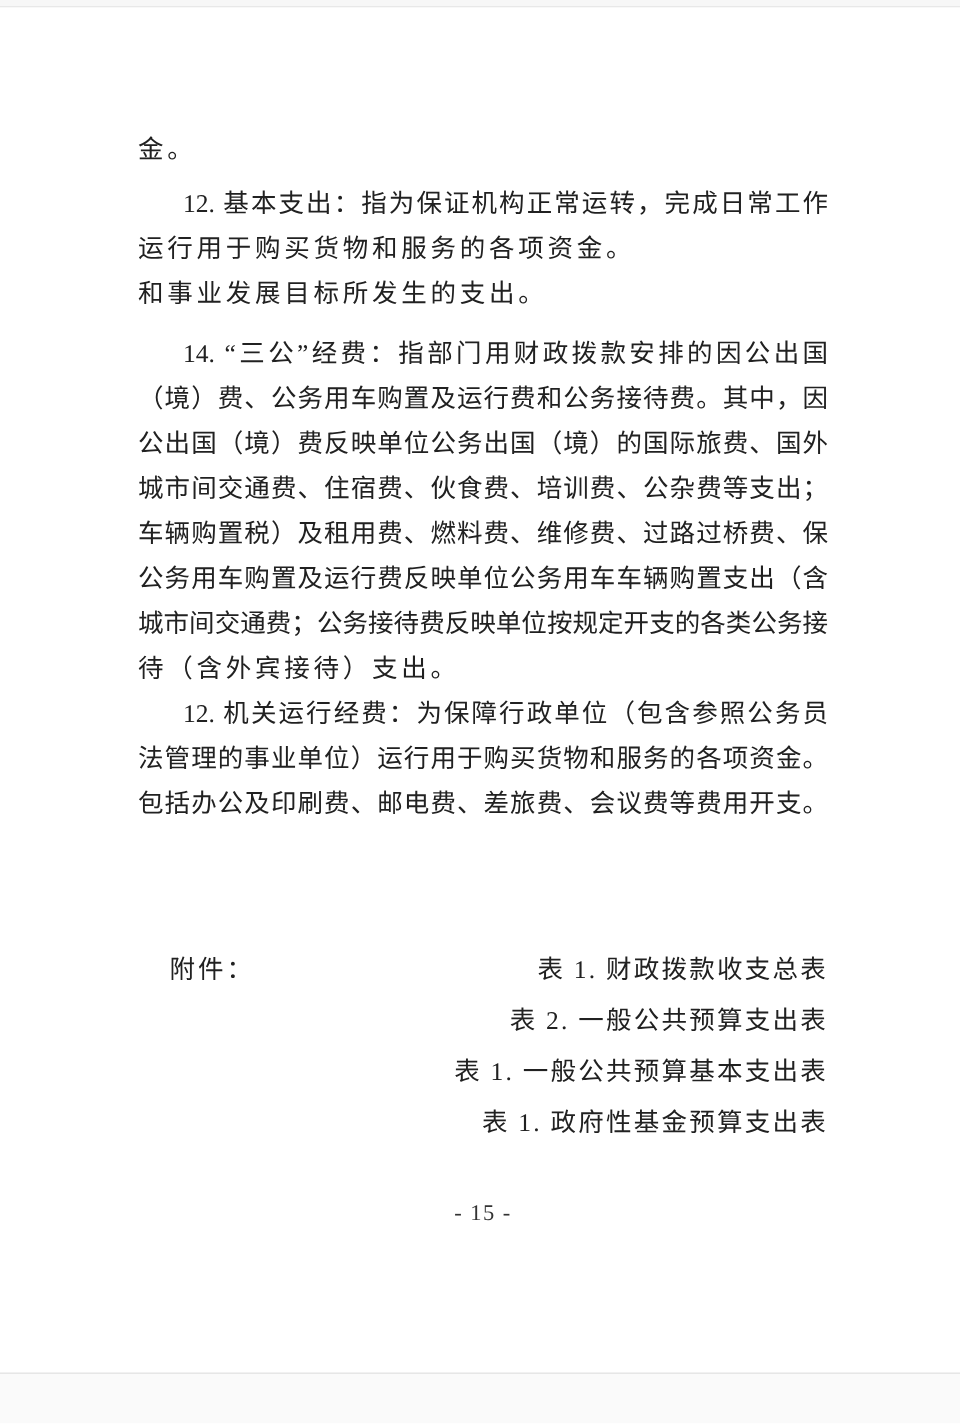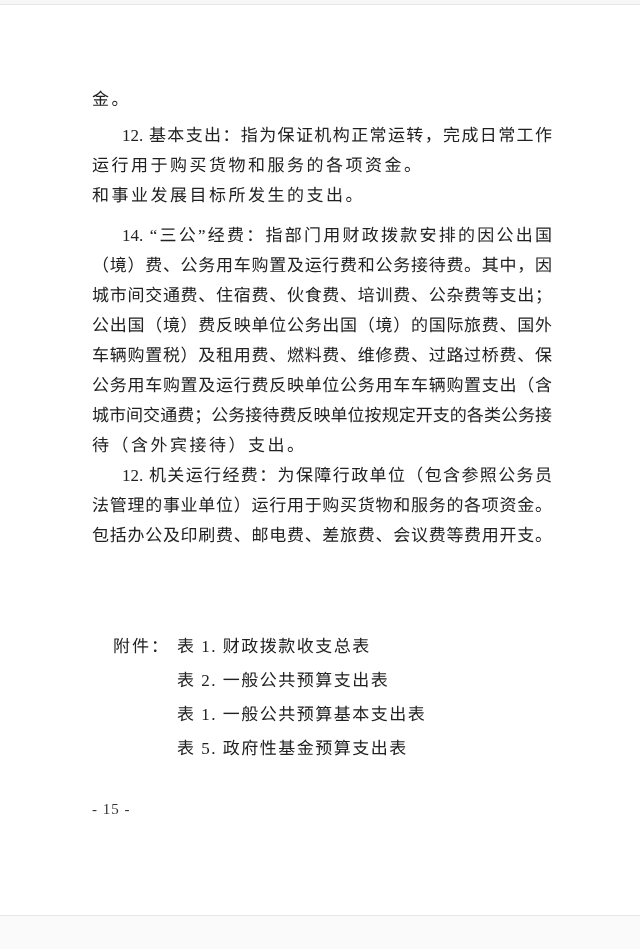--- a/index.html
+++ b/index.html
@@ -52,68 +52,68 @@
     padding-left: 21px;
     width: 439px;
   }
   .attachment-label {
     flex: 0 0 64px;
     font-size: 17px;
     line-height: 34px;
     letter-spacing: 2px;
     white-space: nowrap;
   }
-  .attachment-list { flex: 1; }
+  .attachment-list { flex: 1; text-align: right; }
   .aline {
     font-size: 17px;
     line-height: 34px;
     letter-spacing: 1.5px;
     white-space: nowrap;
   }
   .page-number {
     margin-top: 28px;
-    text-align: left;
+    text-align: center;
     font-size: 15px;
     line-height: 30px;
     letter-spacing: 1px;
     color: #333333;
   }
 </style>
 </head>
 <body>
 
 <div class="top-edge"></div>
 
 <div class="page">
 
   <div class="body-text">
       <div class="tline end">金。</div>
       <div class="tline fill ind mt6">12. 基本支出：指为保证机构正常运转，完成日常工作</div>
       <div class="tline end">运行用于购买货物和服务的各项资金。</div>
       <div class="tline end">和事业发展目标所发生的支出。</div>
       <div class="tline fill ind mt10">14. “三公”经费：指部门用财政拨款安排的因公出国</div>
       <div class="tline fill">（境）费、公务用车购置及运行费和公务接待费。其中，因</div>
+      <div class="tline fill">公出国（境）费反映单位公务出国（境）的国际旅费、国外</div>
       <div class="tline fill">城市间交通费、住宿费、伙食费、培训费、公杂费等支出；</div>
-      <div class="tline fill">公出国（境）费反映单位公务出国（境）的国际旅费、国外</div>
       <div class="tline fill">车辆购置税）及租用费、燃料费、维修费、过路过桥费、保</div>
       <div class="tline fill">公务用车购置及运行费反映单位公务用车车辆购置支出（含</div>
       <div class="tline fill">城市间交通费；公务接待费反映单位按规定开支的各类公务接</div>
       <div class="tline end">待（含外宾接待）支出。</div>
       <div class="tline fill ind">12. 机关运行经费：为保障行政单位（包含参照公务员</div>
       <div class="tline fill">法管理的事业单位）运行用于购买货物和服务的各项资金。</div>
       <div class="tline fill">包括办公及印刷费、邮电费、差旅费、会议费等费用开支。</div>
     </div>
 
   <div class="attachment">
     <div class="attachment-label">附件：</div>
     <div class="attachment-list">
         <div class="aline">表 1. 财政拨款收支总表</div>
         <div class="aline">表 2. 一般公共预算支出表</div>
         <div class="aline">表 1. 一般公共预算基本支出表</div>
-        <div class="aline">表 5. 政府性基金预算支出表</div>
+        <div class="aline">表 1. 政府性基金预算支出表</div>
       </div>
   </div>
 
   <div class="page-number">- 15 -</div>
 
 </div>
 
 <div class="bottom-edge"></div>
 
 </body></html>

